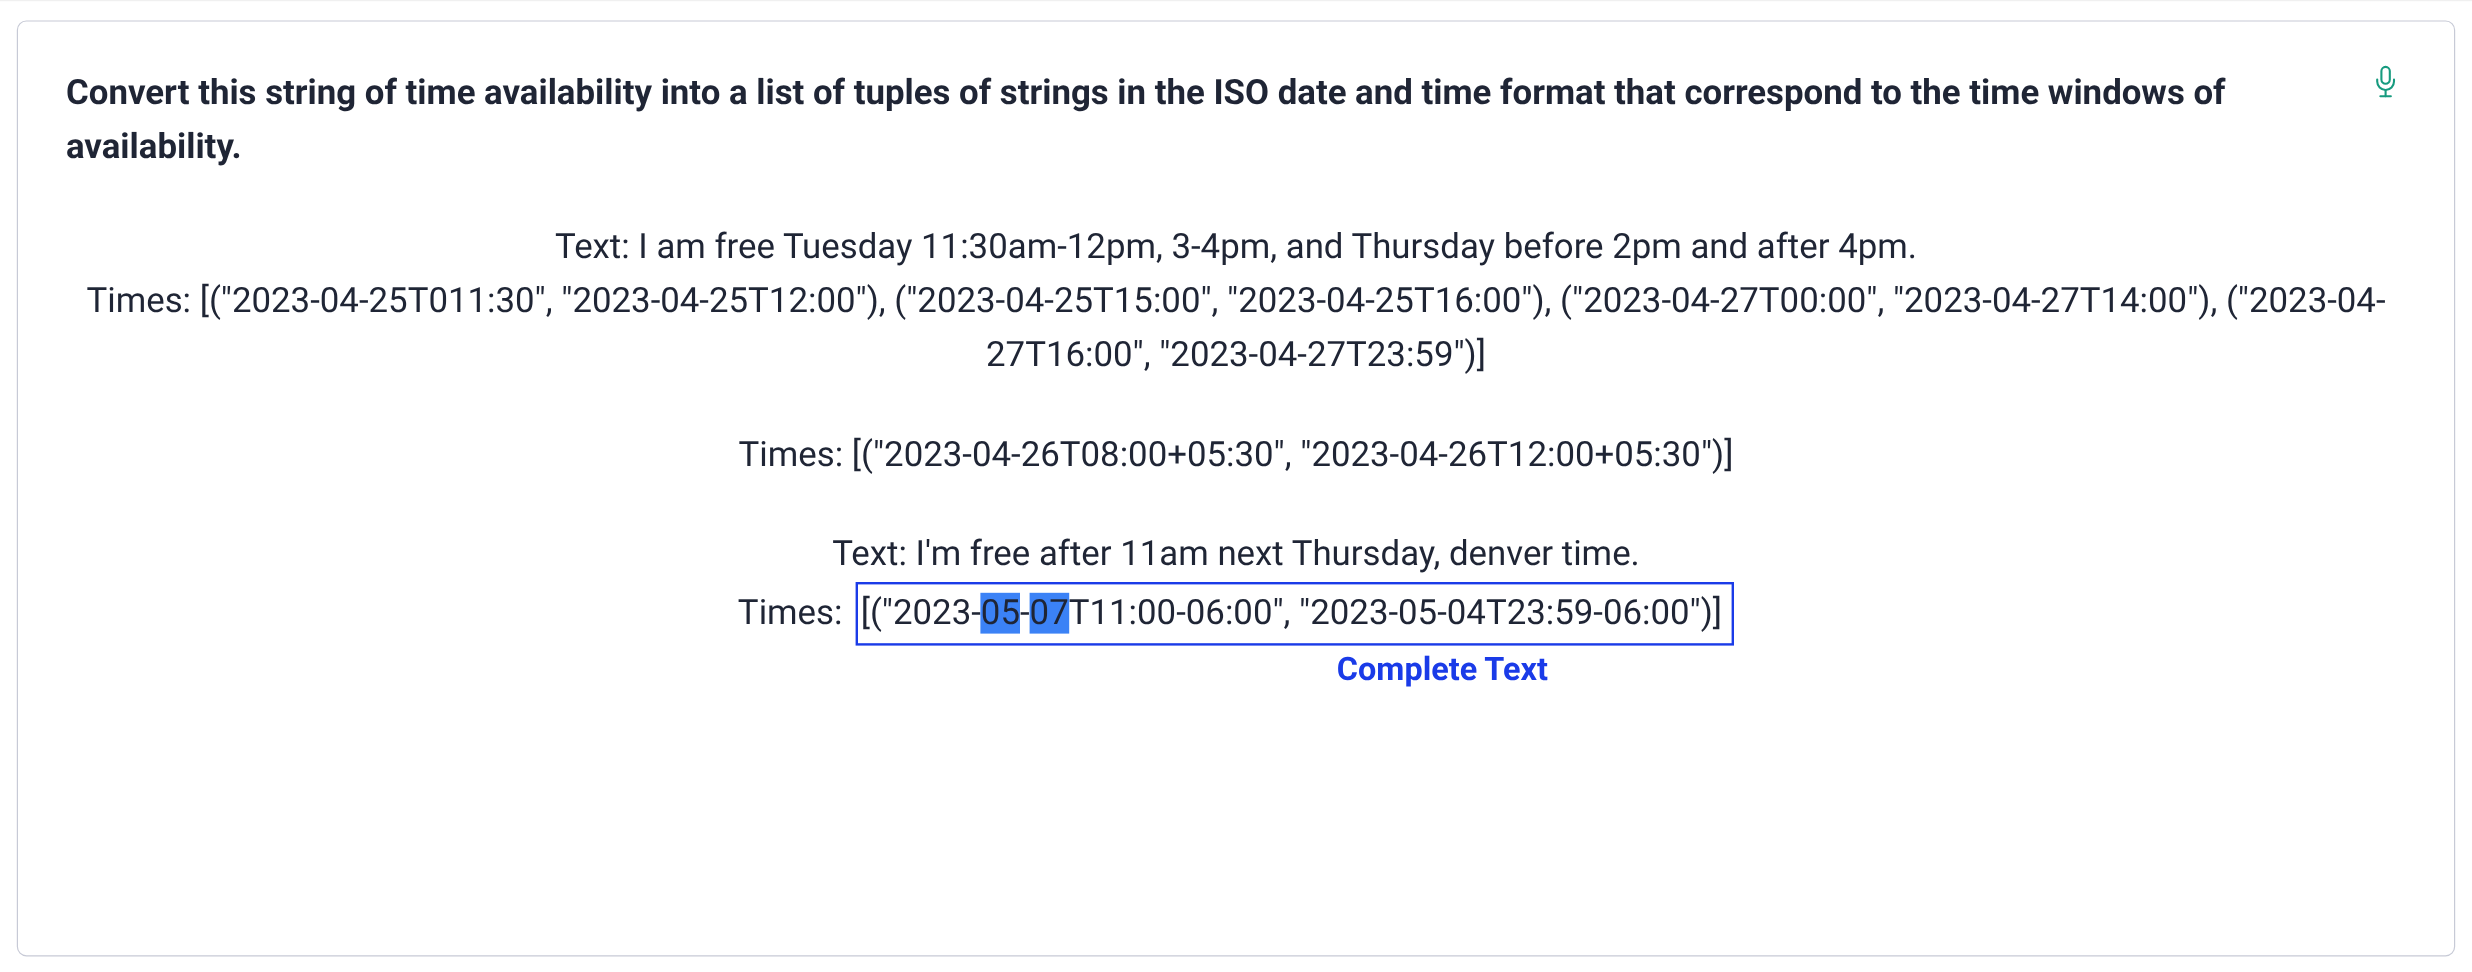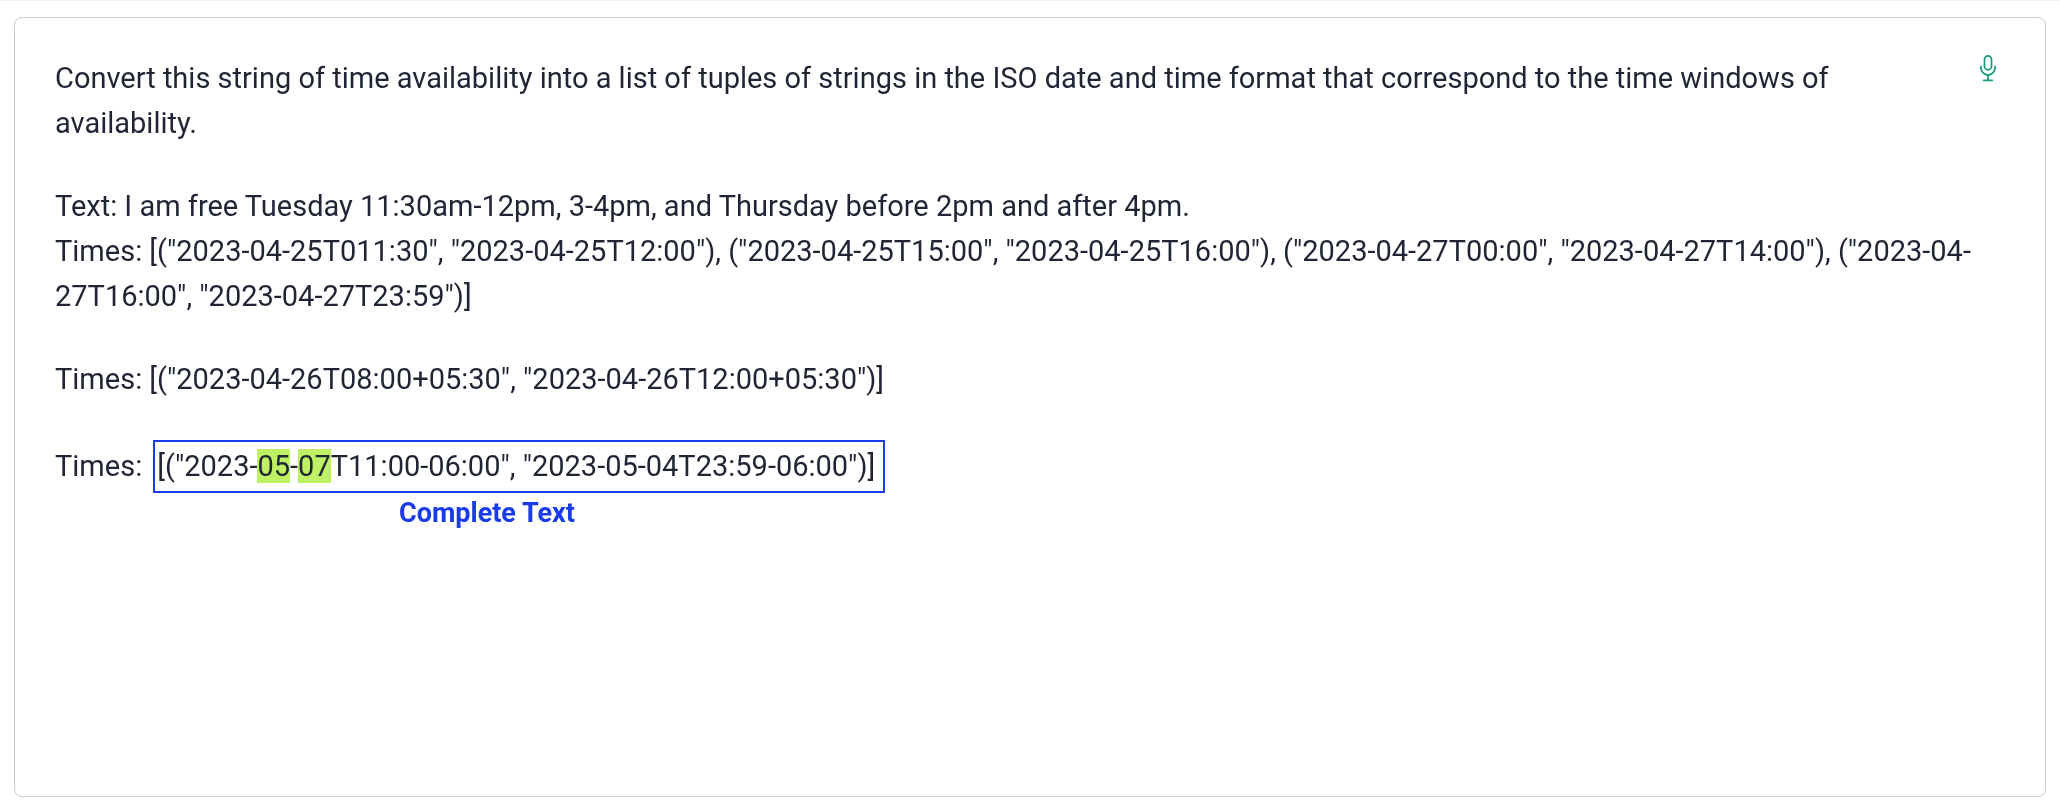--- a/index.html
+++ b/index.html
@@ -22,27 +22,28 @@
       padding: 38px 40px;
       position: relative;
       min-height: 780px;
       color: #1f2535;
     }
     .prompt-text {
       font-size: 29px;
       line-height: 1.55;
       color: #1f2535;
       white-space: pre-wrap;
-      font-weight: 400;
+      font-weight: 700;
     }
     .instruction {
       max-width: 1840px;
     }
     .example-block {
       margin-top: 38px;
+      text-align: center;
     }
     .example-line {
       font-size: 29px;
       line-height: 1.55;
       color: #1f2535;
     }
     .completion-label {
       display: inline;
     }
     .completion-box {
@@ -51,21 +52,21 @@
       padding: 2px 8px 2px 2px;
       margin-left: 4px;
       vertical-align: baseline;
     }
     .completion-inner {
       font-size: 29px;
       line-height: 1.5;
       color: #1f2535;
     }
     .highlight-1 {
-      background: #bef264;
+      background: #3b82f6;
       margin-top: 17px;
     }
     .complete-text-label {
       font-size: 27px;
       font-weight: 700;
       color: #1a3be8;
       margin-top: 4px;
       margin-left: 344px;
     }
     .mic-icon {
@@ -100,20 +101,21 @@
   <div class="example-block">
     <div class="example-line">Text: I am free Tuesday 11:30am-12pm, 3-4pm, and Thursday before 2pm and after 4pm.</div>
     <div class="example-line">Times: [("2023-04-25T011:30", "2023-04-25T12:00"), ("2023-04-25T15:00", "2023-04-25T16:00"), ("2023-04-27T00:00", "2023-04-27T14:00"), ("2023-04-27T16:00", "2023-04-27T23:59")]</div>
   </div>
 
   <div class="example-block">
     <div class="example-line">Times: [("2023-04-26T08:00+05:30", "2023-04-26T12:00+05:30")]</div>
   </div>
 
   <div class="example-block">
+    <div class="example-line">Text: I'm free after 11am next Thursday, denver time.</div>
     <div class="example-line">
       <span class="completion-label">Times:</span>
       <span class="completion-box"><span class="completion-inner"><span>[("2023-</span><span class="highlight-1">05</span><span>-</span><span class="highlight-1">07</span><span>T11:00-06:00", "2023-05-04T23:59-06:00")]</span></span></span>
     </div>
     <div class="complete-text-label">Complete Text</div>
   </div>
 
 </div>
 
 </body></html>

